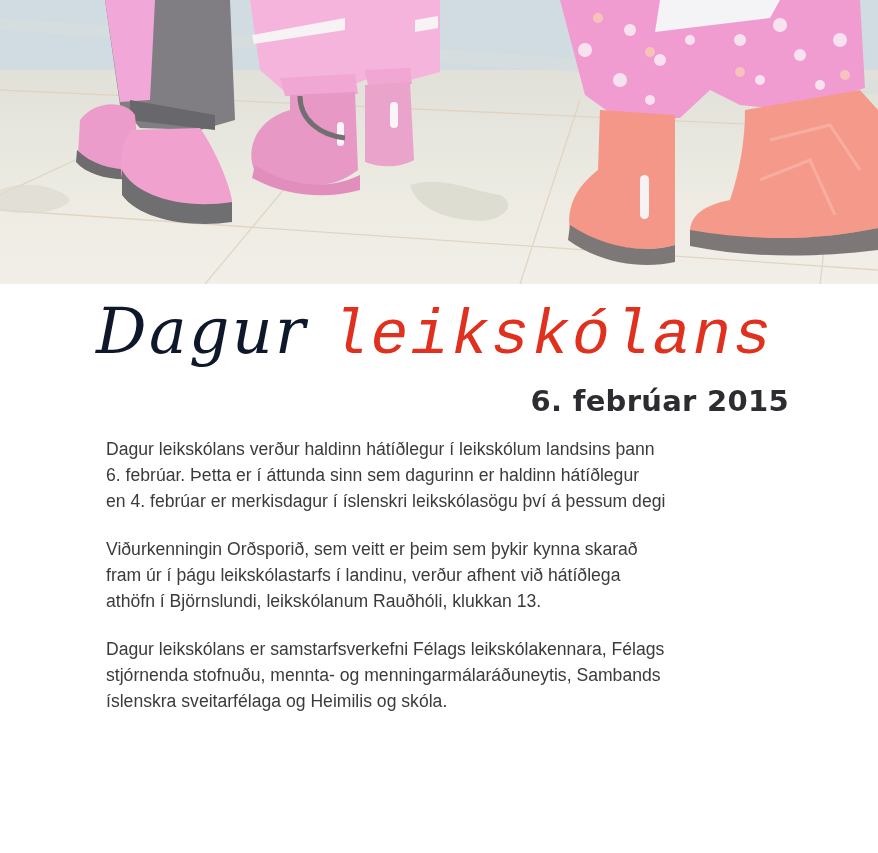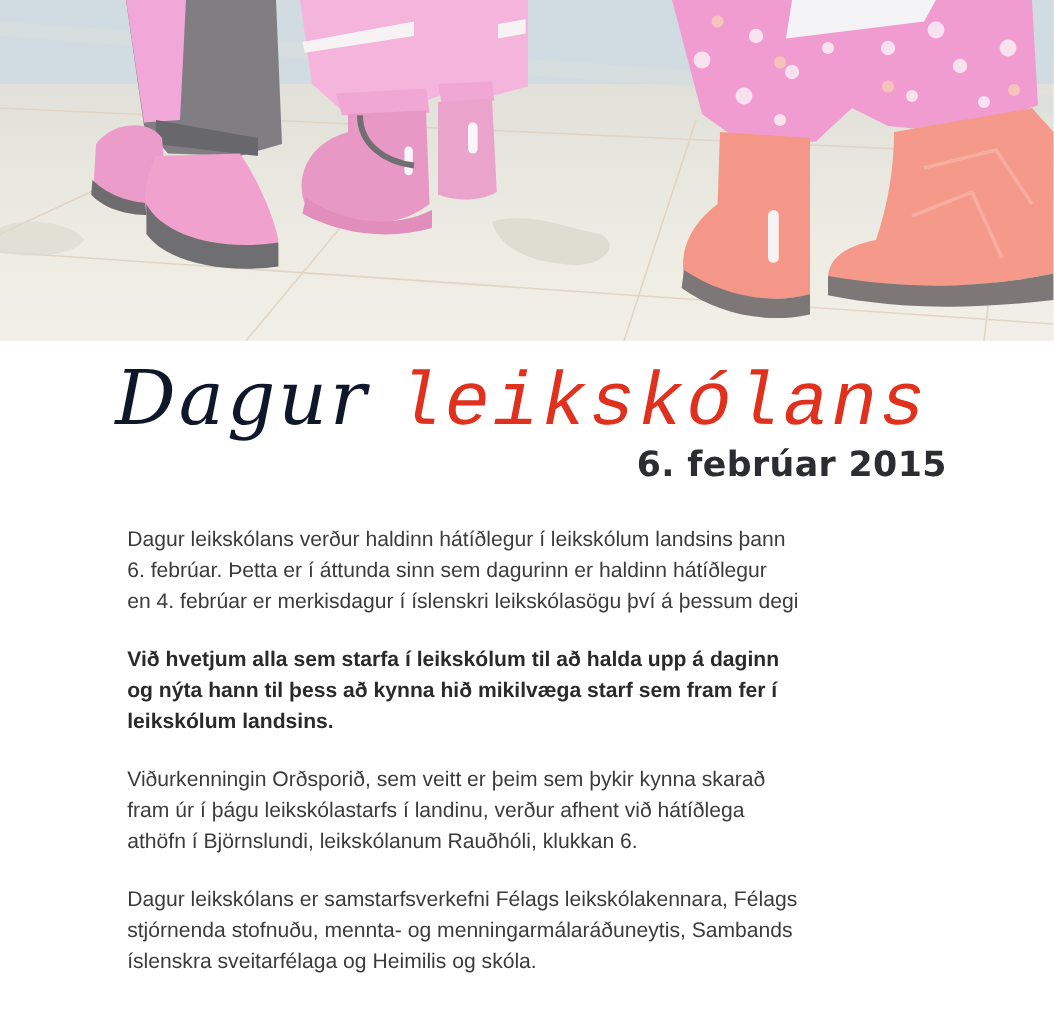--- a/index.html
+++ b/index.html
@@ -42,21 +42,21 @@
     line-height: 80px;
     letter-spacing: 2.5px;
     white-space: nowrap;
   }
   .title .t-dark { color: #0f172a; }
   .title .t-red { color: #e0301e; font-family: Liberation Mono, monospace; }
 
   .date {
     position: absolute;
     right: 89px;
-    top: 366px;
+    top: 380px;
     font-family: "DejaVu Sans", "Liberation Sans", sans-serif;
     font-weight: bold;
     font-size: 29px;
     line-height: 42px;
     color: #2c2d31;
     letter-spacing: 0.3px;
     white-space: nowrap;
   }
 
   
@@ -161,28 +161,23 @@
 </h1>
 
 <div class="date">6. febrúar 2015</div>
 
 <div class="body">
   <p class="para">
     <span class="line">Dagur leikskólans verður haldinn hátíðlegur í leikskólum landsins þann</span>
     <span class="line">6. febrúar. Þetta er í áttunda sinn sem dagurinn er haldinn hátíðlegur</span>
     <span class="line">en 4. febrúar er merkisdagur í íslenskri leikskólasögu því á þessum degi</span>
   </p>
-  <p class="para bold">
-    <span class="line">Við hvetjum alla sem starfa í leikskólum til að halda upp á daginn</span>
-    <span class="line">og nýta hann til þess að kynna hið mikilvæga starf sem fram fer í</span>
-    <span class="line">leikskólum landsins.</span>
-  </p>
   <p class="para">
     <span class="line">Viðurkenningin Orðsporið, sem veitt er þeim sem þykir kynna skarað</span>
     <span class="line">fram úr í þágu leikskólastarfs í landinu, verður afhent við hátíðlega</span>
-    <span class="line">athöfn í Björnslundi, leikskólanum Rauðhóli, klukkan 6.</span>
+    <span class="line">athöfn í Björnslundi, leikskólanum Rauðhóli, klukkan 13.</span>
   </p>
   <p class="para">
     <span class="line">Dagur leikskólans er samstarfsverkefni Félags leikskólakennara, Félags</span>
     <span class="line">stjórnenda stofnuðu, mennta- og menningarmálaráðuneytis, Sambands</span>
     <span class="line">íslenskra sveitarfélaga og Heimilis og skóla.</span>
   </p>
 </div>
 
 </body></html>

